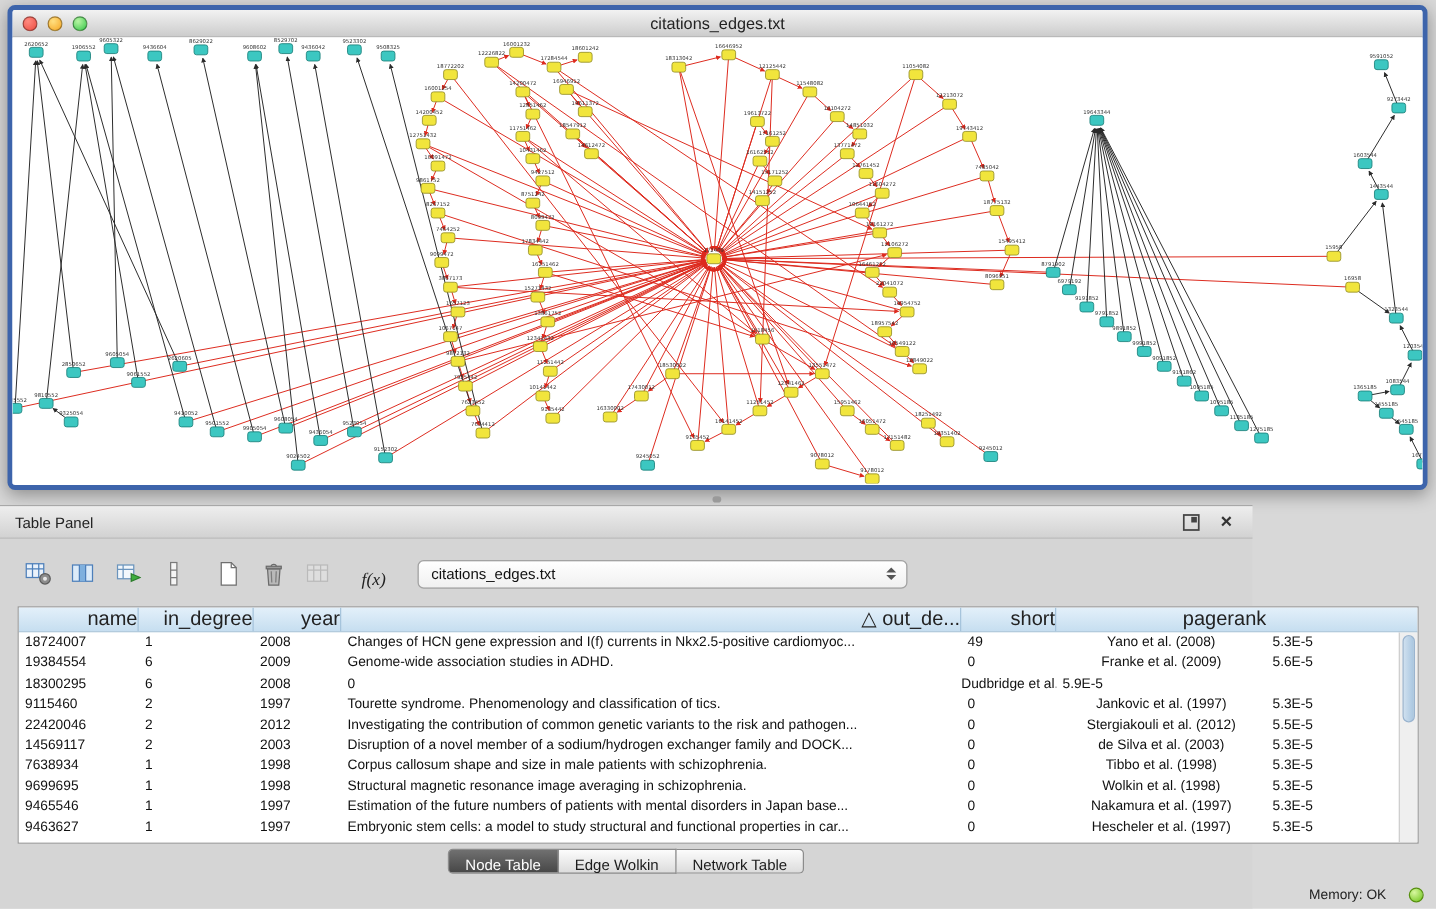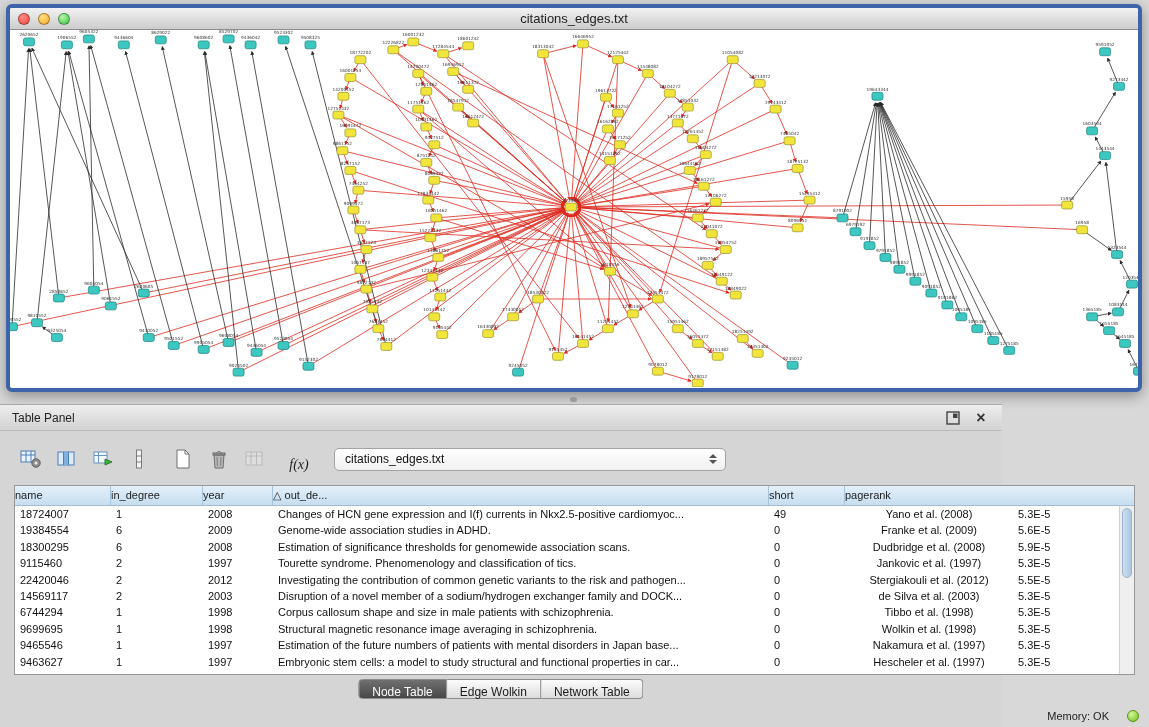--- a/index.html
+++ b/index.html
@@ -50,21 +50,21 @@
   .combo-arrows { width:13px; display:flex; flex-direction:column; align-items:center; gap:2px; }
   .combo-arrows i { display:block; width:0; height:0; border-left:4px solid transparent; border-right:4px solid transparent; }
   .arrow-up   { border-bottom:4px solid #555; }
   .arrow-down { border-top:4px solid #555; }
 
   
   .table-wrap { position:absolute; left:14px; top:80px; width:1121px; height:190px;
     border:1px solid #979797; background:#fff; overflow:hidden; }
   .thead, .trow { display:grid; grid-template-columns:96px 92px 70px 496px 76px 168px 108px; }
   .thead { height:20px; background:linear-gradient(#e3f0fa,#c6def0); border-bottom:1px solid #9fbdd4; }
-  .th { font-size:11px; color:#222; text-align:left; line-height:19px; border-right:1px solid #a6c4dc;
+  .th { font-size:16px; color:#222; text-align:right; line-height:19px; border-right:1px solid #a6c4dc;
     overflow:hidden; white-space:nowrap; }
   .th:last-child { border-right:none; }
   .tbody { position:absolute; left:0; top:20px; right:15px; bottom:0; overflow:hidden; background:#fff; }
   .trow { height:16.4px; }
   .td { font-size:11px; color:#111; line-height:16px; padding-left:5px; white-space:nowrap; overflow:hidden; }
   .td.c5 { text-align:center; padding-left:0; }
   .vscroll { position:absolute; right:0; top:20px; bottom:0; width:15px; background:#efefef; border-left:1px solid #cfcfcf; }
   .vthumb { position:absolute; left:2px; top:2px; width:10px; height:70px; border-radius:5px;
     background:linear-gradient(90deg,#cfe0ef,#a9c6e0); border:1px solid #9ab4cf; }
 
@@ -698,21 +698,20 @@
     <span class="td c2">2009</span>
     <span class="td c3">Genome-wide association studies in ADHD.</span>
     <span class="td c4">0</span>
     <span class="td c5">Franke et al. (2009)</span>
     <span class="td c6">5.6E-5</span>
   </div>
         <div class="trow">
     <span class="td c0">18300295</span>
     <span class="td c1">6</span>
     <span class="td c2">2008</span>
-    <span class="td c3">Estimation of significance thresholds for genomewide association scans.</span>
     <span class="td c4">0</span>
     <span class="td c5">Dudbridge et al. (2008)</span>
     <span class="td c6">5.9E-5</span>
   </div>
         <div class="trow">
     <span class="td c0">9115460</span>
     <span class="td c1">2</span>
     <span class="td c2">1997</span>
     <span class="td c3">Tourette syndrome. Phenomenology and classification of tics.</span>
     <span class="td c4">0</span>
@@ -731,21 +730,21 @@
         <div class="trow">
     <span class="td c0">14569117</span>
     <span class="td c1">2</span>
     <span class="td c2">2003</span>
     <span class="td c3">Disruption of a novel member of a sodium/hydrogen exchanger family and DOCK...</span>
     <span class="td c4">0</span>
     <span class="td c5">de Silva et al. (2003)</span>
     <span class="td c6">5.3E-5</span>
   </div>
         <div class="trow">
-    <span class="td c0">6744294</span>
+    <span class="td c0">7638934</span>
     <span class="td c1">1</span>
     <span class="td c2">1998</span>
     <span class="td c3">Corpus callosum shape and size in male patients with schizophrenia.</span>
     <span class="td c4">0</span>
     <span class="td c5">Tibbo et al. (1998)</span>
     <span class="td c6">5.3E-5</span>
   </div>
         <div class="trow">
     <span class="td c0">9699695</span>
     <span class="td c1">1</span>

